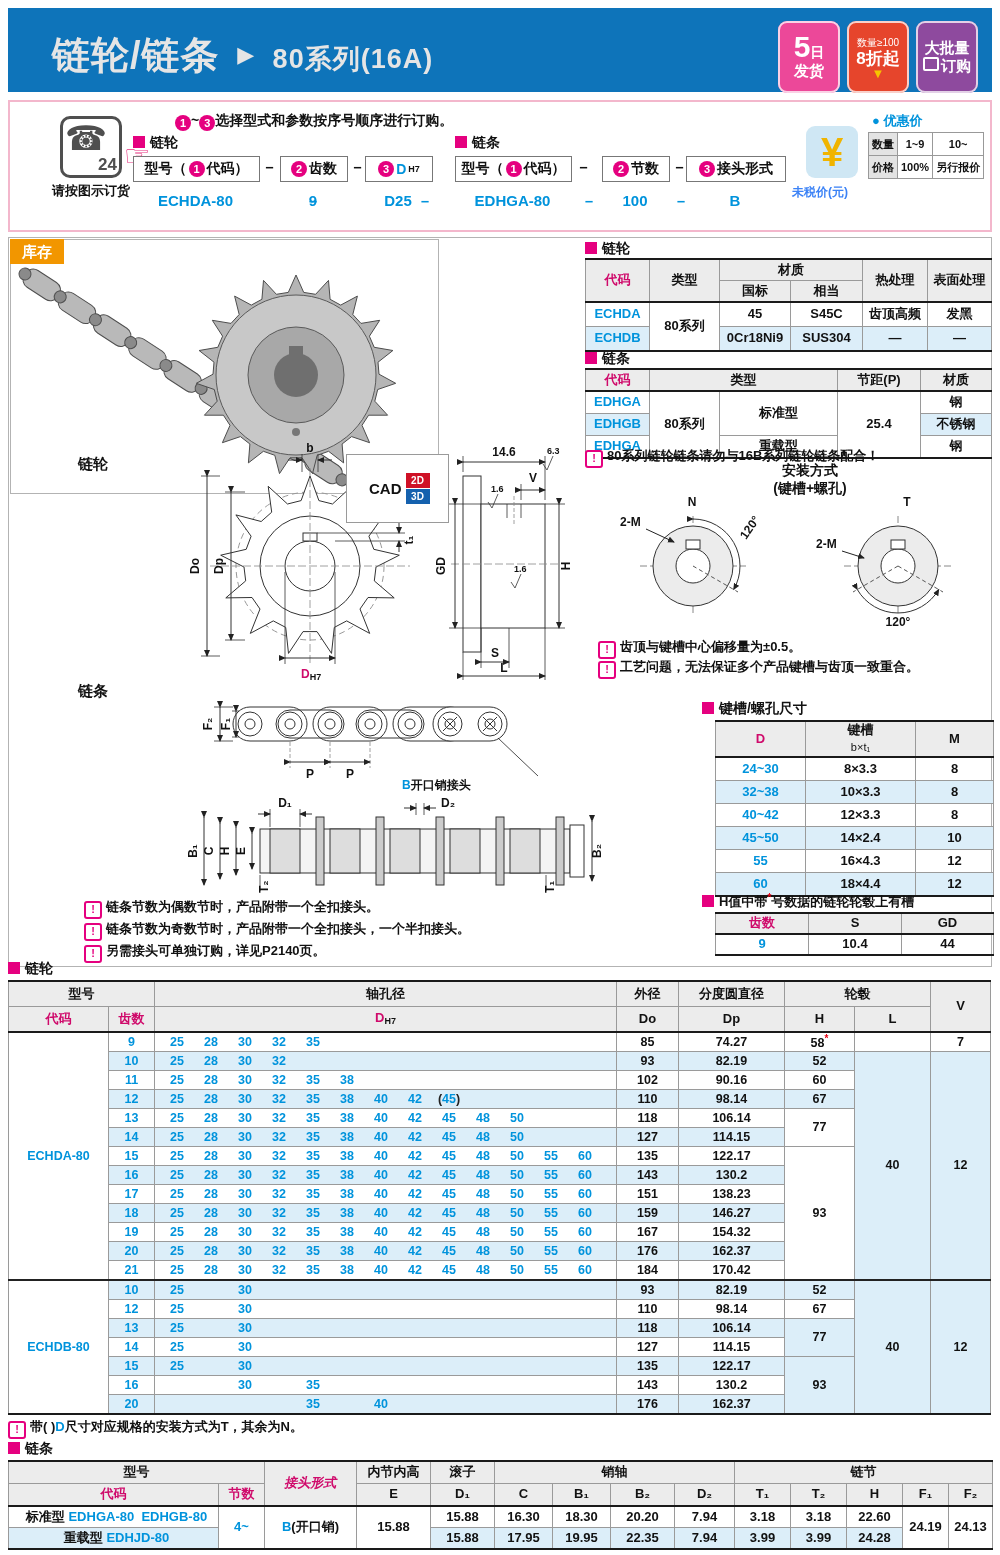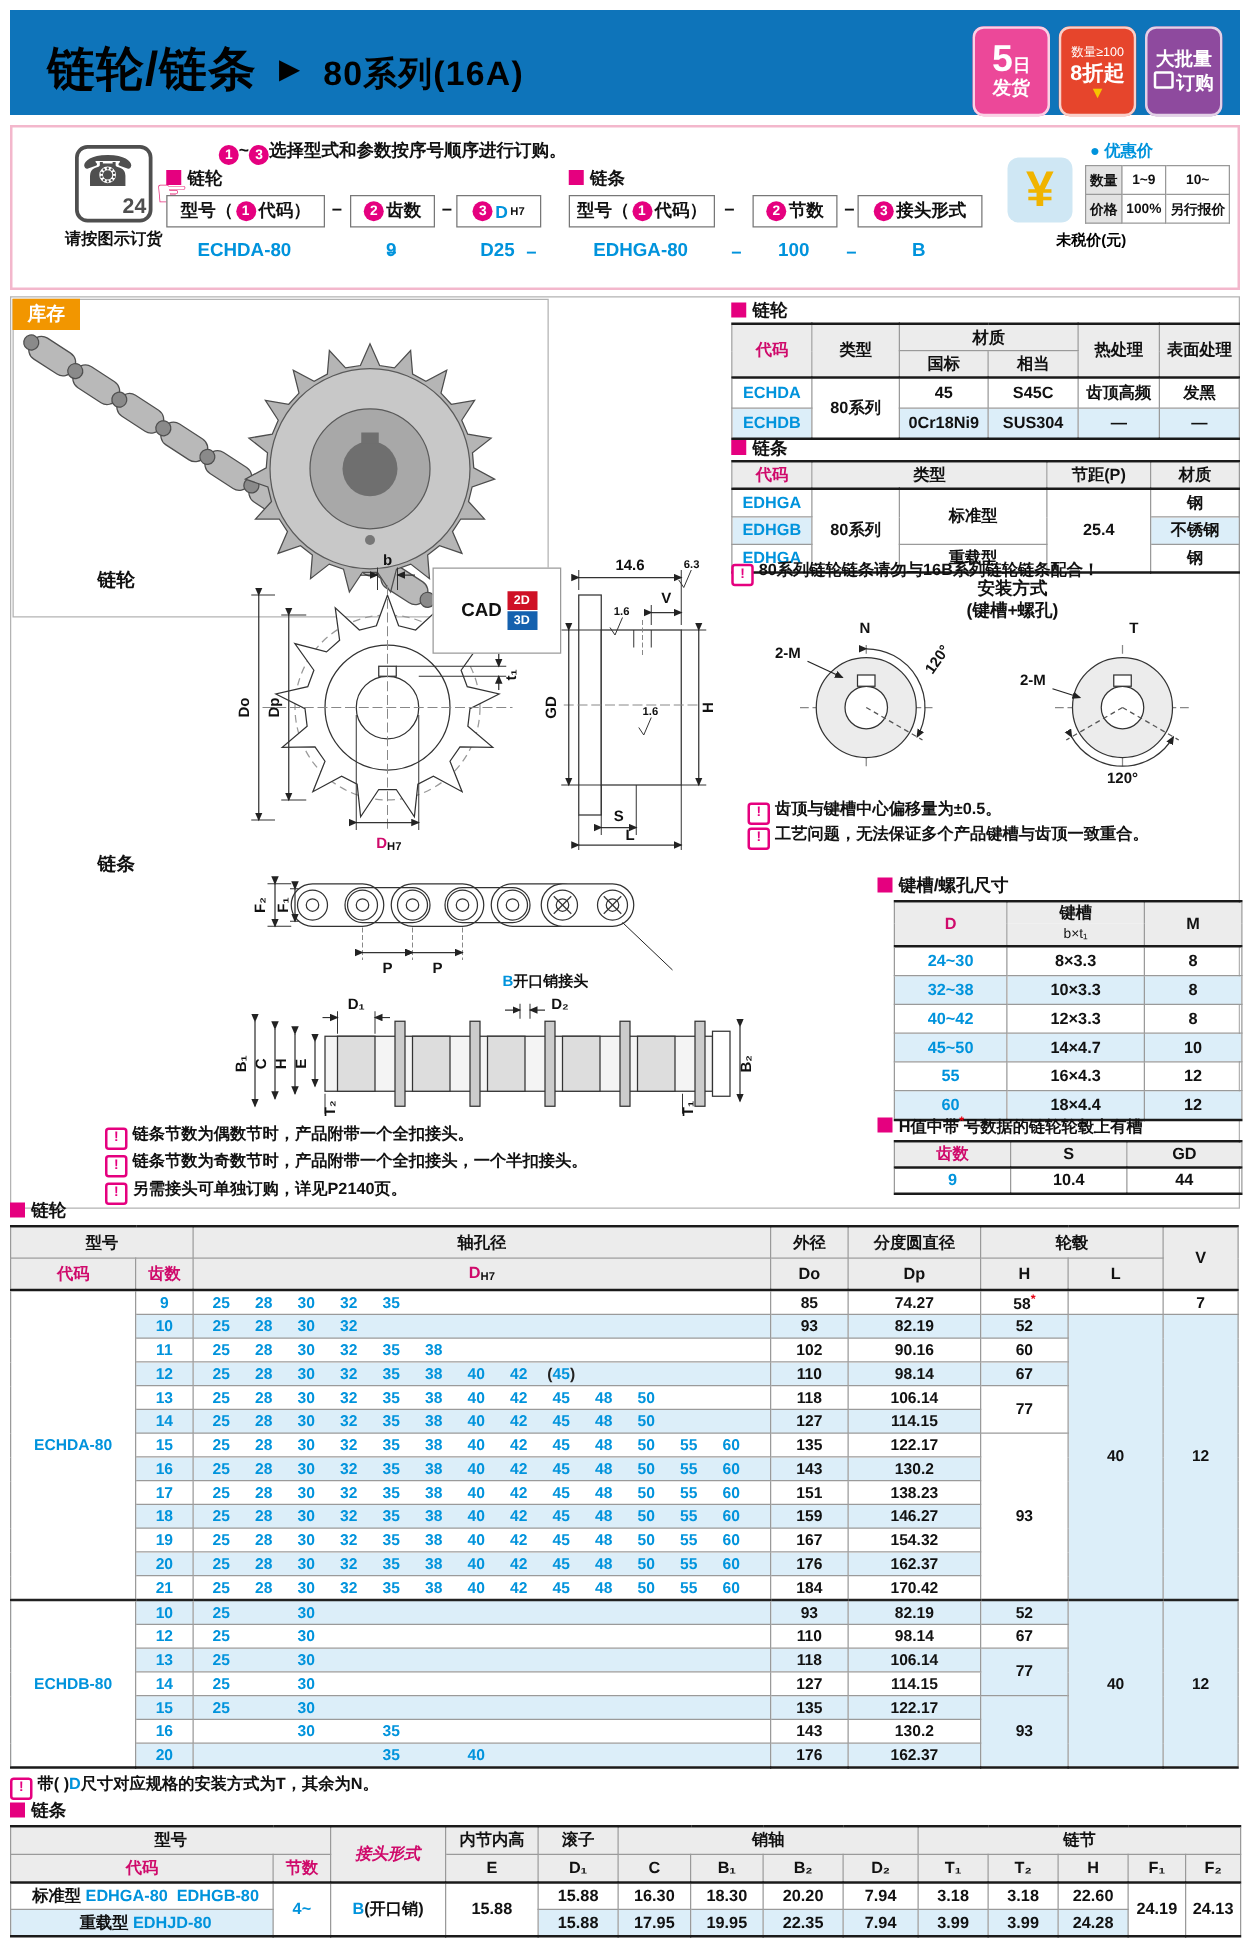--- a/index.html
+++ b/index.html
@@ -1,21 +1,21 @@
 <!DOCTYPE html>
 <html><head>
 <meta charset="utf-8">
 <style>
   html,body{margin:0;padding:0}
   body{width:1000px;height:1555px;position:relative;background:#fff;
        font-family:"Liberation Sans","DejaVu Sans",sans-serif;color:#111;overflow:hidden}
   .abs{position:absolute}
   
   .hbar{left:8px;top:8px;width:984px;height:84px;background:#0e74ba}
-  .htitle{left:30px;top:22px;color:#000000;font-weight:bold;font-size:38px;letter-spacing:1px;white-space:nowrap}
+  .htitle{left:44px;top:22px;color:#e5e5e5;font-weight:bold;font-size:38px;letter-spacing:1px;white-space:nowrap}
   .htitle .arrow{font-size:22px;vertical-align:6px;margin:0 6px}
   .htitle .sub{font-size:27px}
   .badges{top:13px;right:14px;display:flex;gap:7px}
   .badge{width:62px;height:72px;border-radius:9px;color:#fff;text-align:center;
          box-shadow:inset 0 0 0 2px rgba(255,255,255,.75);display:flex;flex-direction:column;justify-content:center}
   .badge1{background:#ec4899}
   .badge2{background:#e6452c}
   .badge3{background:#8e4a9e}
   .badge1 .big{font-size:30px;font-weight:bold;line-height:26px}
   .badge1 .sm{font-size:14px;font-weight:bold}
@@ -37,21 +37,21 @@
   .sect{font-size:14px;font-weight:bold;white-space:nowrap}
   .sq{display:inline-block;width:12px;height:12px;background:#e5007f;margin-right:5px;vertical-align:-1px}
   .obox{height:24px;border:1px solid #777;background:#fff;font-size:14px;font-weight:bold;
         display:flex;align-items:center;justify-content:center;gap:2px;white-space:nowrap}
   .odash{font-size:15px;font-weight:bold;top:158px}
   .oex{font-size:15px;font-weight:bold;color:#0093dc;text-align:center;top:192px}
   .sub7{font-size:9px;vertical-align:-2px}
   .dblue{color:#0093dc}
   .yenbox{left:806px;top:126px;width:52px;height:52px;background:#cfe7f4;border-radius:9px;
           display:flex;align-items:center;justify-content:center;font-size:40px;font-weight:bold;color:#f0b400}
-  .taxnote{left:819px;top:184px;width:82px;text-align:right;font-size:12px;font-weight:bold;color:#000000}
+  .taxnote{left:792px;top:184px;width:82px;text-align:left;font-size:12px;font-weight:bold;color:#3b82f6}
   .ptitle{left:872px;top:112px;font-size:13px;font-weight:bold;color:#0093dc}
   .ptbl{left:868px;top:132px;border-collapse:collapse;font-size:11px}
   .ptbl td{border:1px solid #999;height:22px;text-align:center;font-weight:bold;padding:0 3px}
   .ptbl .lab{background:#e3e3e3}
   
   .midbox{left:8px;top:237px;width:982px;height:728px;border:1px solid #b3b3b3}
   .photobox{left:10px;top:239px;width:427px;height:253px;border:1px solid #b3b3b3;overflow:hidden;background:#fff}
   .stock{left:10px;top:239px;width:54px;height:25px;background:#f29600;color:#fff;font-size:15px;font-weight:bold;
          text-align:center;line-height:25px;z-index:5}
   .cadbadge{left:346px;top:454px;display:flex;align-items:center;border:1px solid #9a9a9a;background:#fff;padding:18px;z-index:5}
@@ -401,21 +401,21 @@
         <td>10×3.3</td>
         <td>8</td>
       </tr>
       <tr>
         <td class="bl">40~42</td>
         <td>12×3.3</td>
         <td>8</td>
       </tr>
       <tr class="rb">
         <td class="bl">45~50</td>
-        <td>14×4.7</td>
+        <td>14×2.4</td>
         <td>10</td>
       </tr>
       <tr>
         <td class="bl">55</td>
         <td>16×4.3</td>
         <td>12</td>
       </tr>
       <tr class="rb">
         <td class="bl">60</td>
         <td>18×4.4</td>

